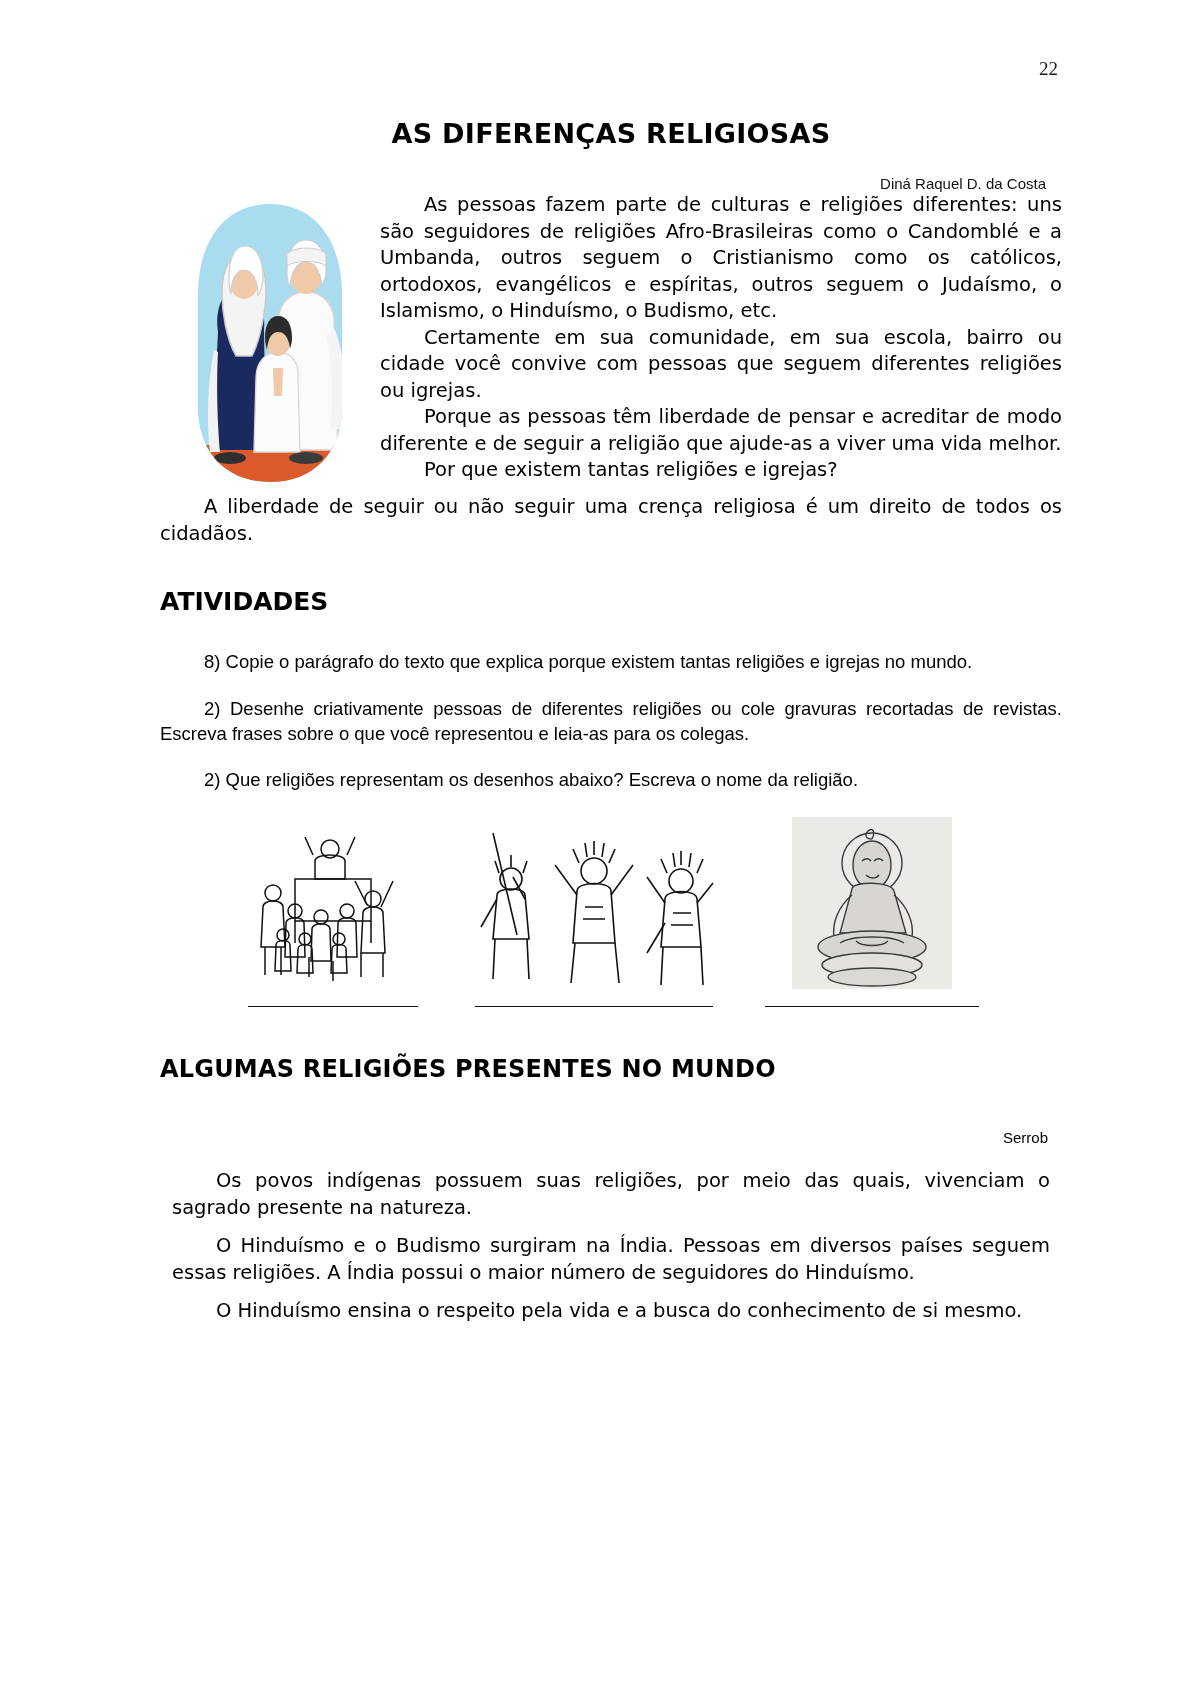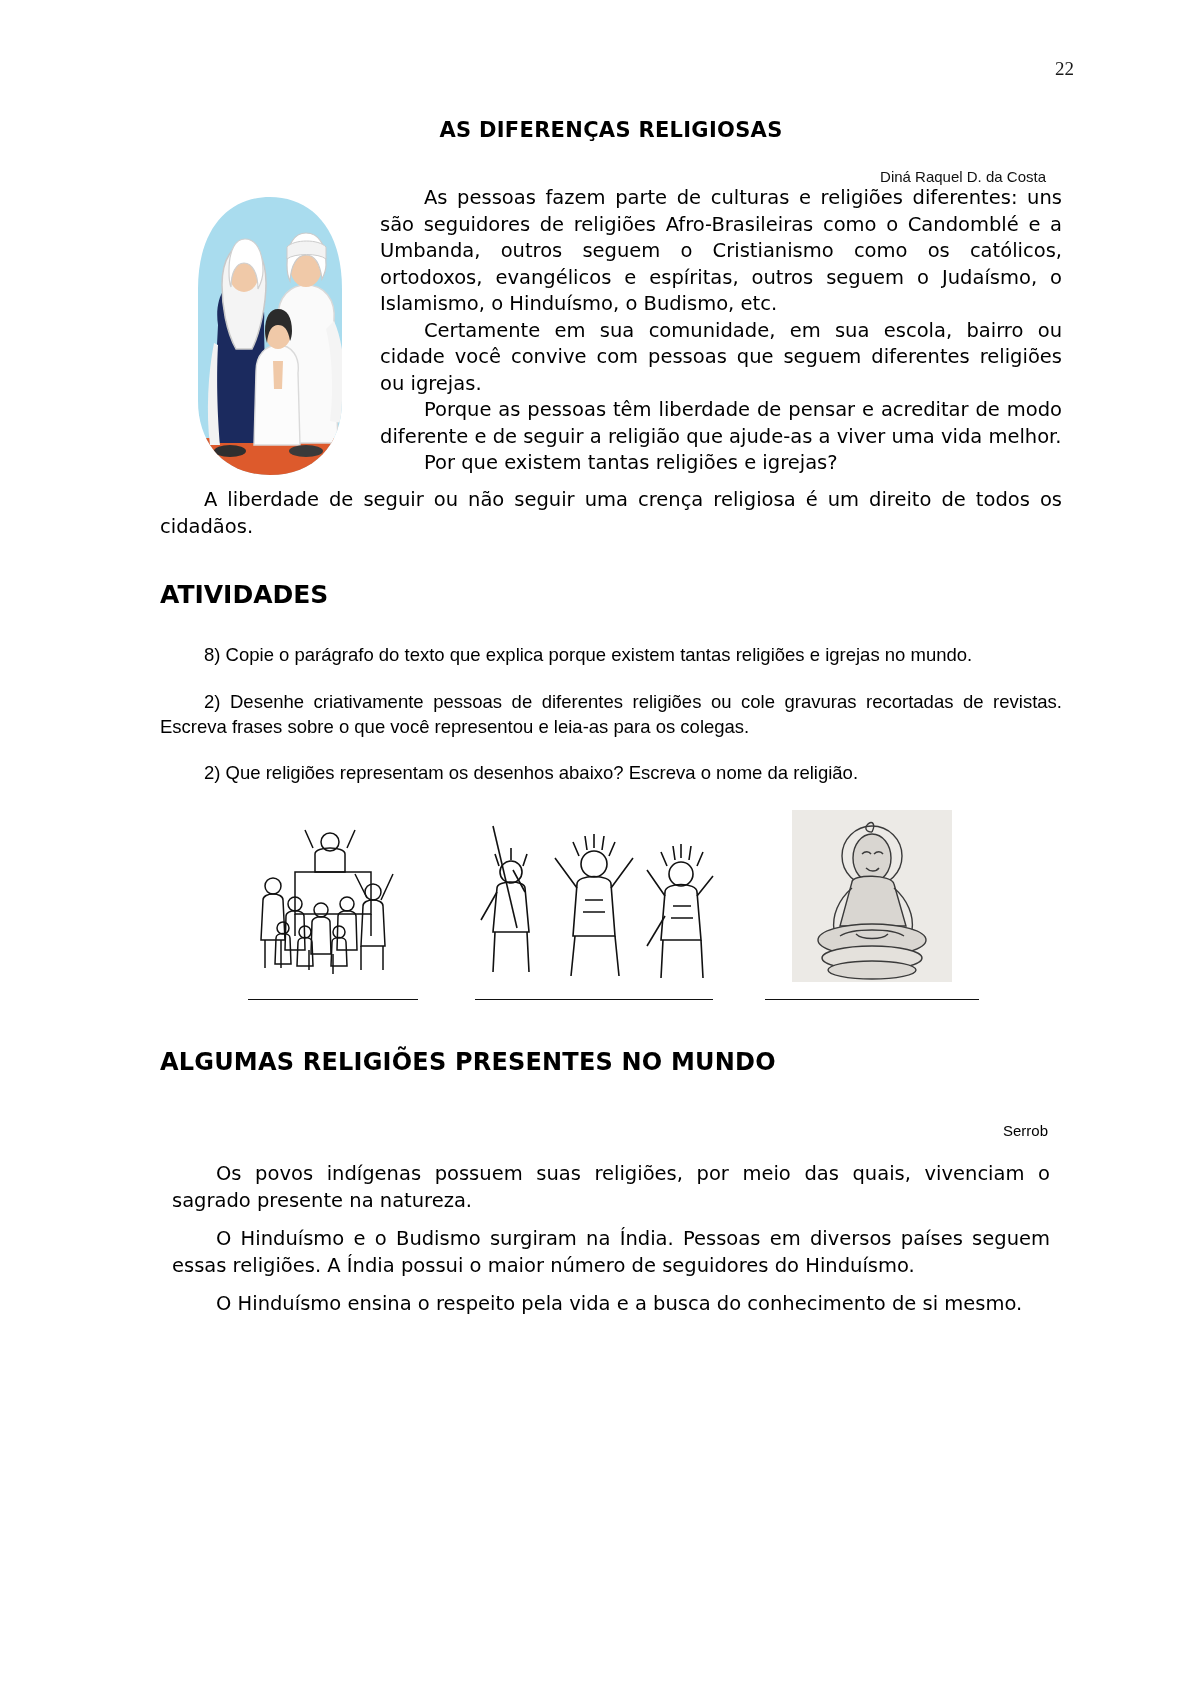--- a/index.html
+++ b/index.html
@@ -19,30 +19,30 @@
     position: absolute;
     top: 0; left: 0;
     width: 1190px;
     height: 1682px;
     box-sizing: border-box;
     padding: 56px 128px 40px 160px;
   }
   .page-number {
     position: absolute;
     top: 58px;
-    right: 116px;
+    right: 132px;
     font-family: "Liberation Serif", serif;
     font-size: 19px;
     color: #1a1a1a;
   }
   h1.doc-title {
     margin: 62px 0 0 0;
     text-align: center;
     font-family: "DejaVu Sans", sans-serif;
-    font-size: 21px;
+    font-size: 27px;
     font-weight: bold;
     letter-spacing: 0.3px;
   }
   .byline {
     margin-top: 26px;
     text-align: right;
     font-family: "Liberation Sans", sans-serif;
     font-size: 15px;
     color: #111;
     padding-right: 16px;

